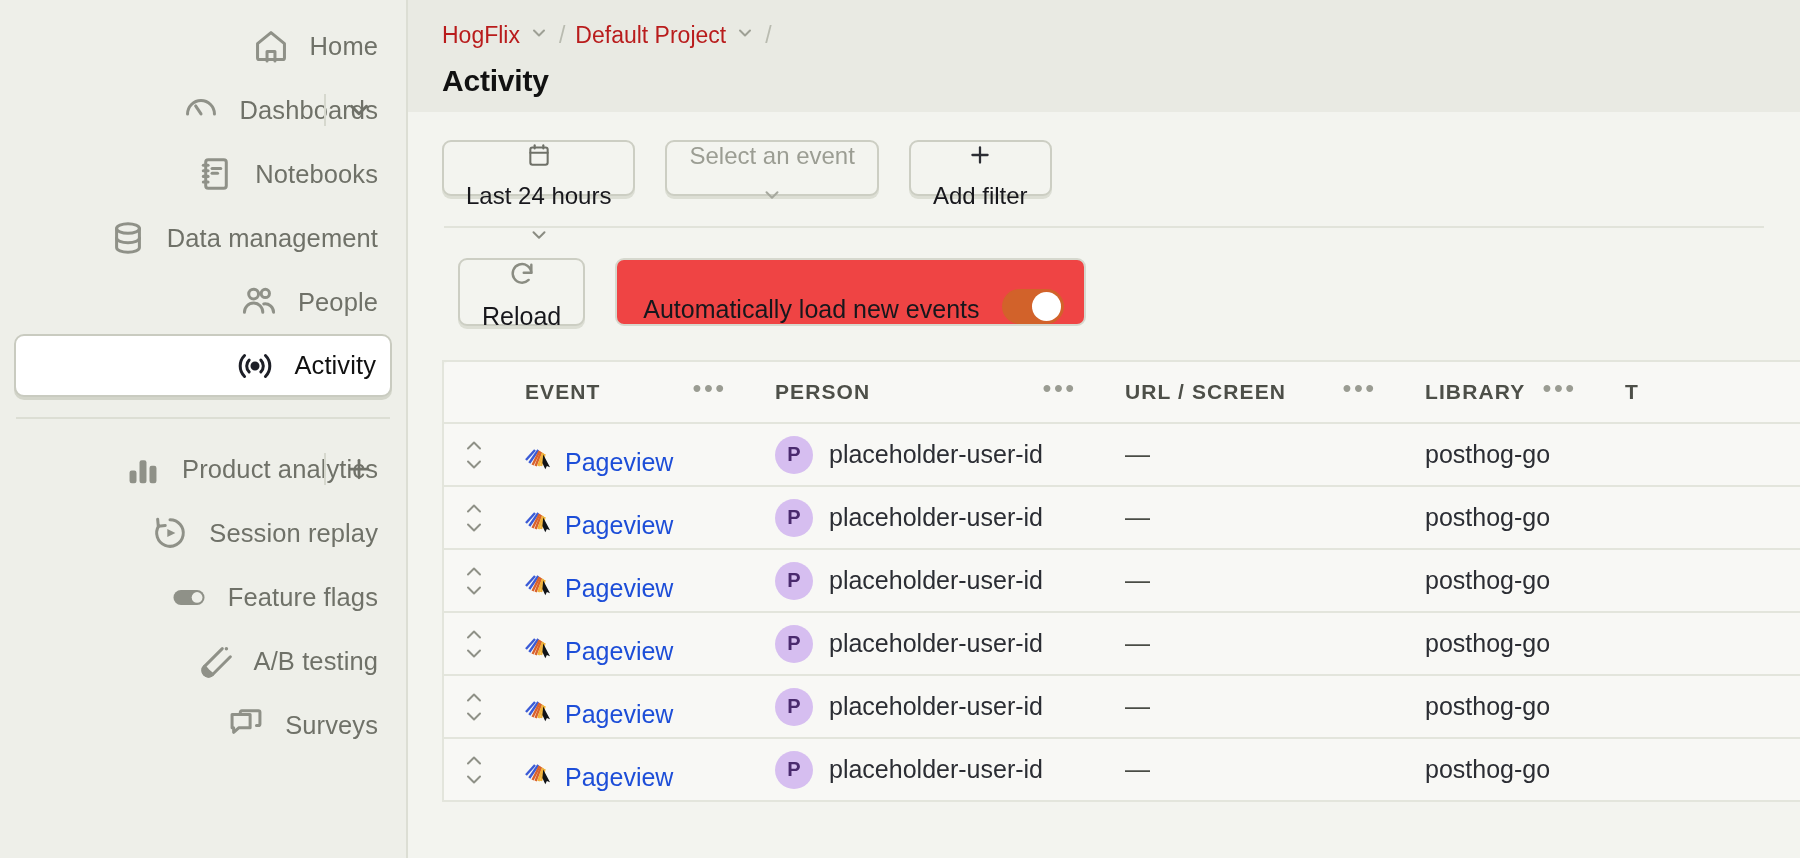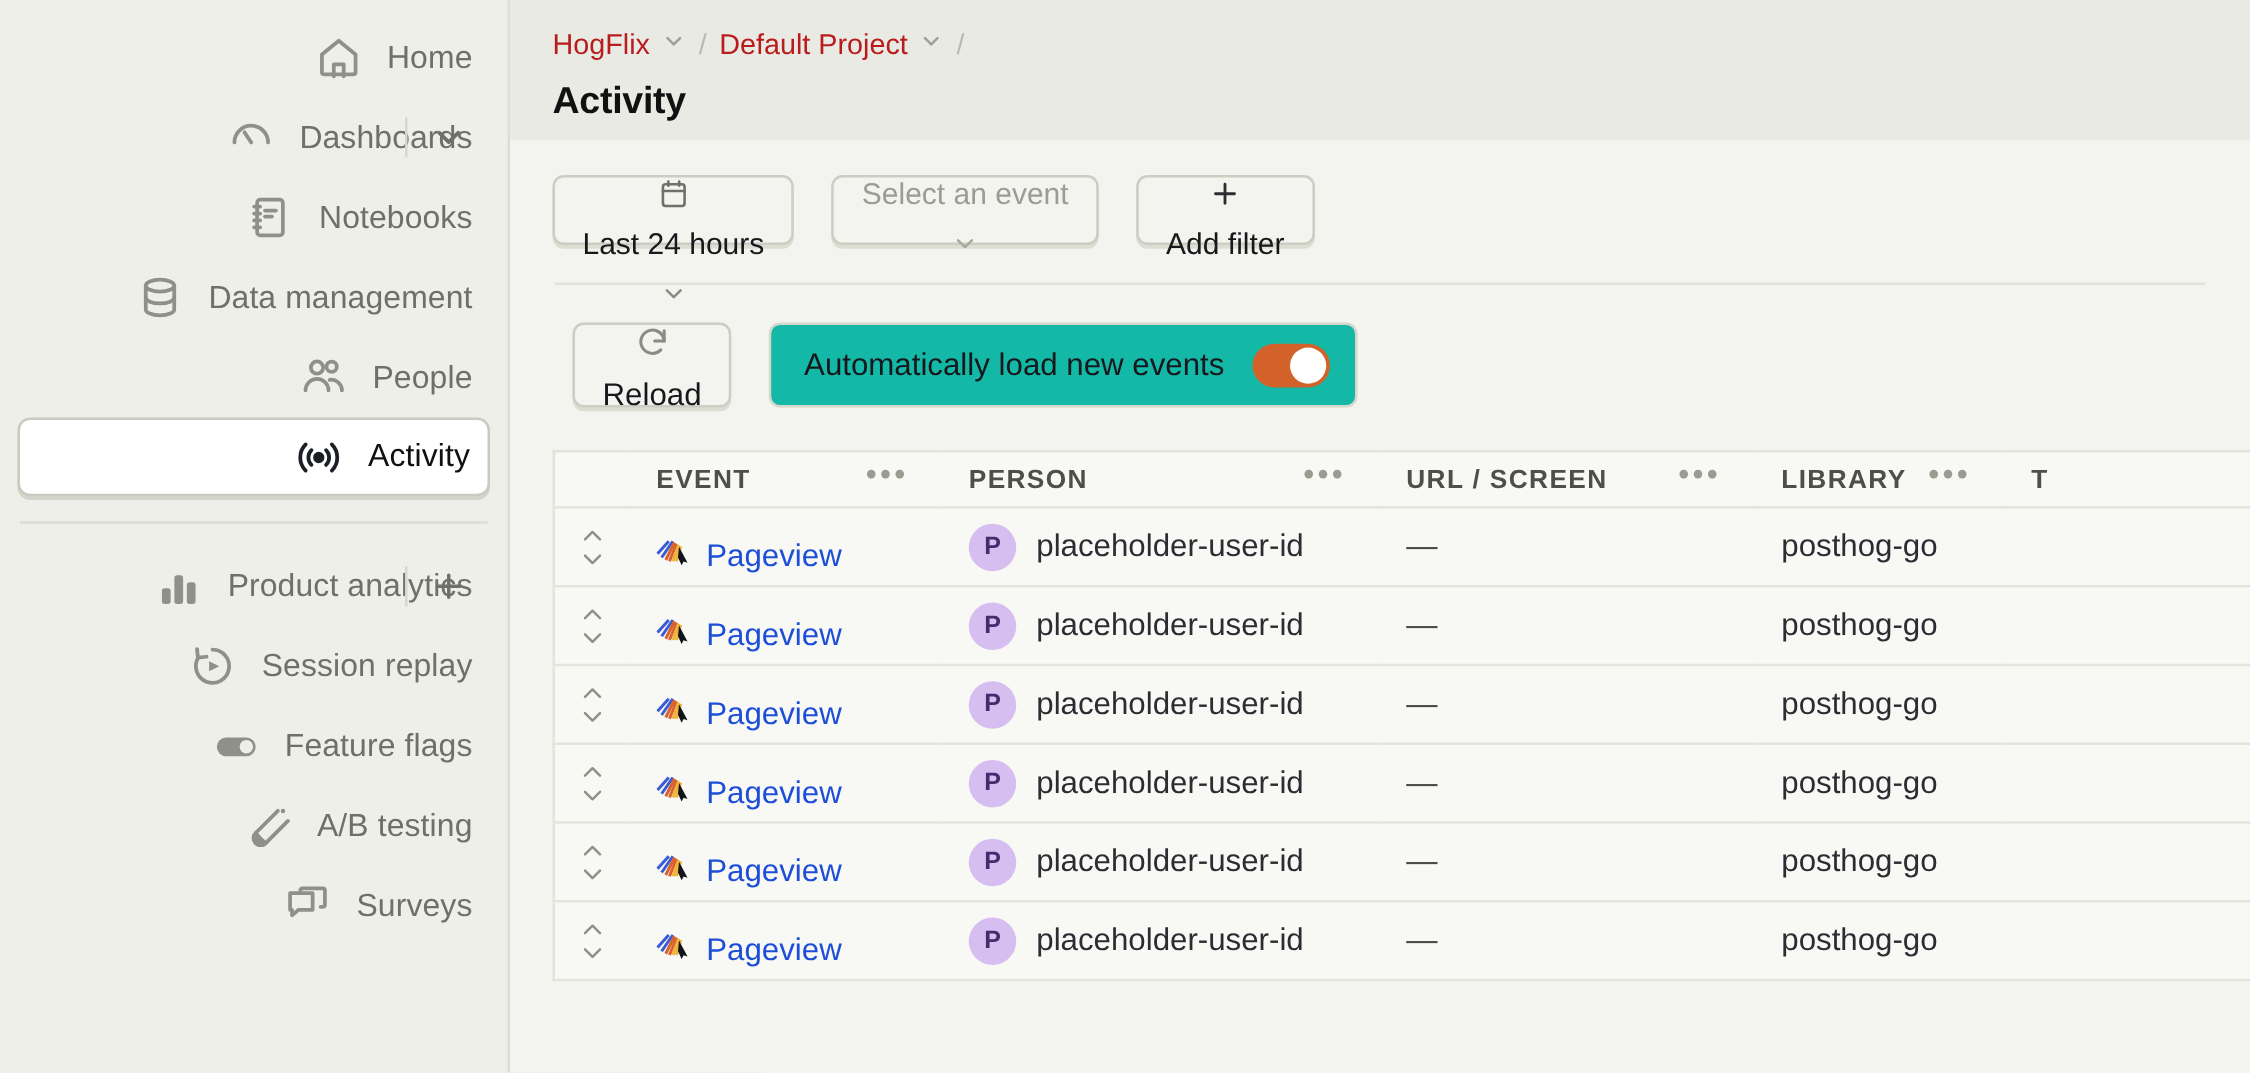--- a/index.html
+++ b/index.html
@@ -88,23 +88,23 @@
     font-size: 24px; color: #17171c;
     cursor: pointer; white-space: nowrap; flex-direction: column;
   }
   .btn.ghost-text { color: #9b9d93; }
   .btn .chev { color: #8a8c82; display: flex; align-items: center; }
   .btn .glyph { display: flex; align-items: center; color: #6f7168; }
 
   
   .action-row { display: flex; align-items: center; gap: 30px; padding: 0 0 0 50px; position: relative; }
   .toggle-card {
-    display: inline-flex; align-items: center; gap: 22px;
+    display: inline-flex; align-items: flex-end; gap: 22px;
     height: 68px; padding: 0 20px 0 26px;
-    background: #14b8a6;
+    background: #ef4444;
     border: 2px solid #d6d8ce;
     border-radius: 9px;
     font-size: 25px; color: #17171c;
     cursor: pointer; white-space: nowrap;
   }
   .switch {
     width: 62px; height: 35px; border-radius: 18px;
     background: #d2622a; position: relative; flex: 0 0 62px;
   }
   .switch .knob {
@@ -112,21 +112,21 @@
     width: 29px; height: 29px; border-radius: 50%; background: #fff;
   }
 
   
   #table-wrap { margin: 34px 0 0 34px; }
   table { border-collapse: collapse; width: 1730px; table-layout: fixed; }
   thead th {
     background: #f8f8f5;
     border-top: 2px solid #e3e5dc;
     border-bottom: 2px solid #e3e5dc;
-    height: 45px;
+    height: 62px;
     font-size: 21px; font-weight: 700; letter-spacing: 1.1px;
     color: #4d4f48; text-align: left;
     padding: 0;
     position: relative;
   }
   thead th:first-child { border-left: 2px solid #e3e5dc; border-top-left-radius: 8px; }
   th .th-in { display: flex; align-items: center; justify-content: space-between; padding: 0 26px 0 0; }
   th .dots { color: #9a9c92; font-size: 24px; letter-spacing: 3px; line-height: 1; padding-bottom: 8px; }
   tbody td {
     background: #f8f8f5;

